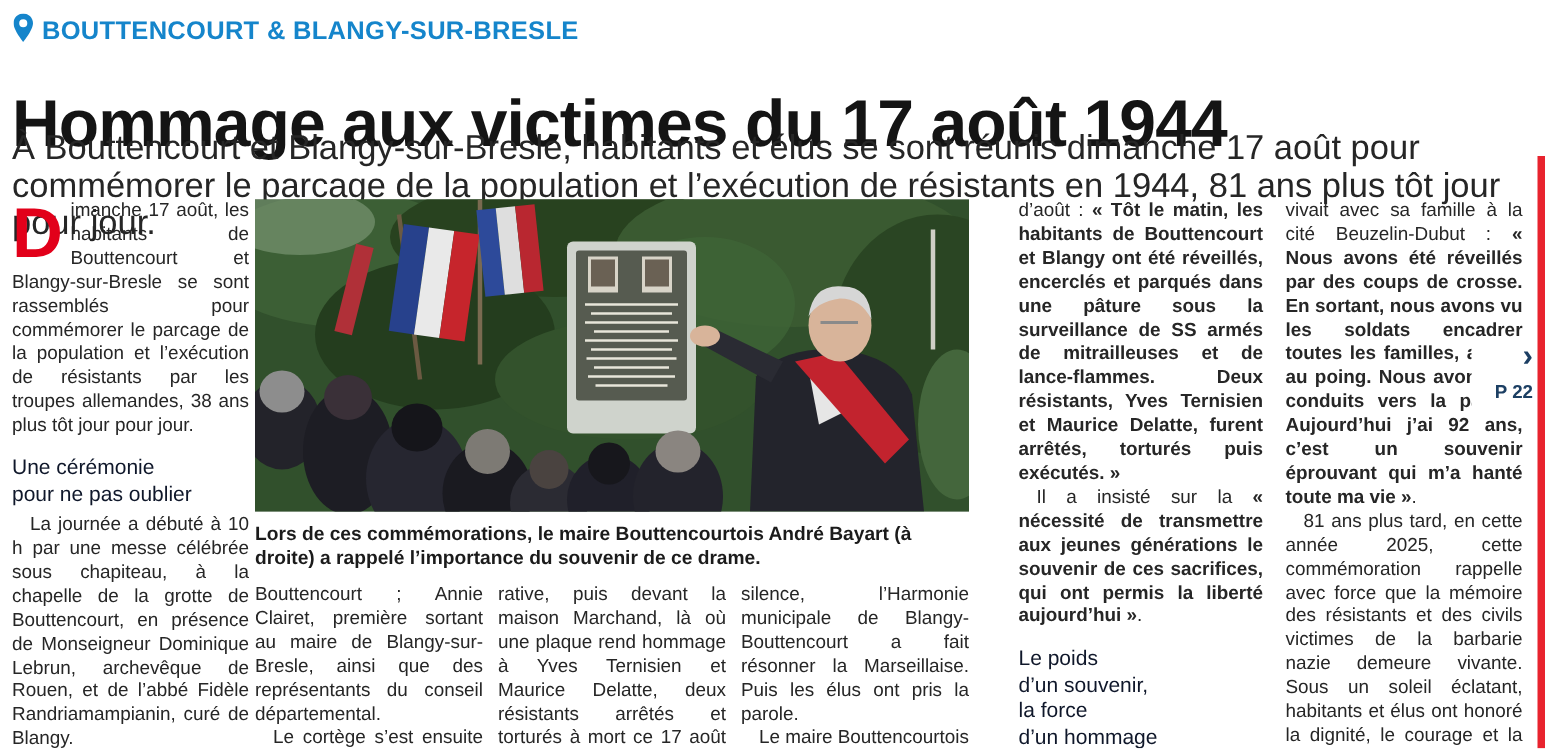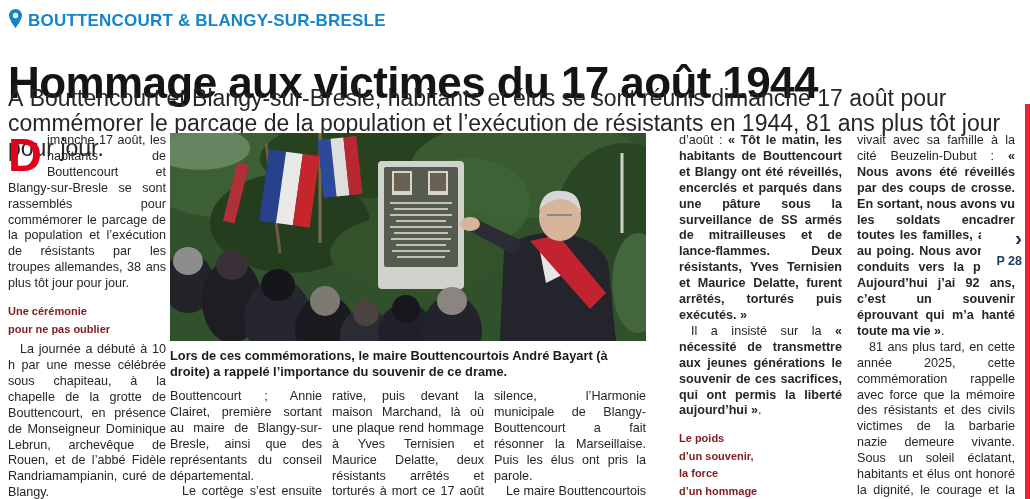--- a/index.html
+++ b/index.html
@@ -16,21 +16,21 @@
     position:absolute; left:8px; top:30px; width:1010px;
     font-size:44px; font-weight:bold; color:#141414; letter-spacing:-.6px;margin-top:28px;
   }
   .lede {
     position:absolute; left:8px; top:86px; width:1012px;
     font-size:23px; line-height:25px; color:#262626;
   }
   
   .btxt { font-size:12.6px; line-height:15.9px; color:#262626; text-align:justify; hyphens:auto; }
   .btxt p.ind { text-indent:12px; }
-  .subhead { font-weight:bold; font-size:11px; line-height:17.5px; color:#7f1d1d; margin:11px 0 4px; text-align:left; }
+  .subhead { font-weight:normal; font-size:14px; line-height:17.5px; color:#0f172a; margin:11px 0 4px; text-align:left; }
   .col { position:absolute; top:133px; }
   .col1 { left:8px;  width:158px; }
   .col5 { left:679px; width:163px; }
   .col6 { left:857px; width:158px; }
   .dropcap {
     float:left; color:#e2001a; font-weight:bold;
     font-size:47px; line-height:40px; padding-right:5px; padding-top:2px;
   }
   
   .photo-block { position:absolute; left:170px; top:133px; width:476px; }
@@ -178,18 +178,18 @@
   </div>
 
   <div class="col col6 btxt">
     <p><span>vivait avec sa famille à la cité Beuzelin-Dubut : </span><b>« Nous avons été réveillés par des coups de crosse. En sortant, nous avons vu les soldats encadrer toutes les familles, armes au poing. Nous avons été conduits vers la pâture. Aujourd’hui j’ai 92 ans, c’est un souvenir éprouvant qui m’a hanté toute ma vie »</b><span>.</span></p>
     <p class="ind">81 ans plus tard, en cette année 2025, cette commémoration rappelle avec force que la mémoire des résistants et des civils victimes de la barbarie nazie demeure vivante. Sous un soleil éclatant, habitants et élus ont honoré la dignité, le courage et la résilience de ceux qui ont payé de leur vie leur engagement pour la liberté.</p>
 
   </div>
 
   <div class="page-jump">
     <span class="chev">›</span>
-    <span class="plabel">P 28</span>
+    <span class="plabel">P 22</span>
   </div>
 
   <div class="red-stripe"></div>
 
 </div>
 
 </body></html>

